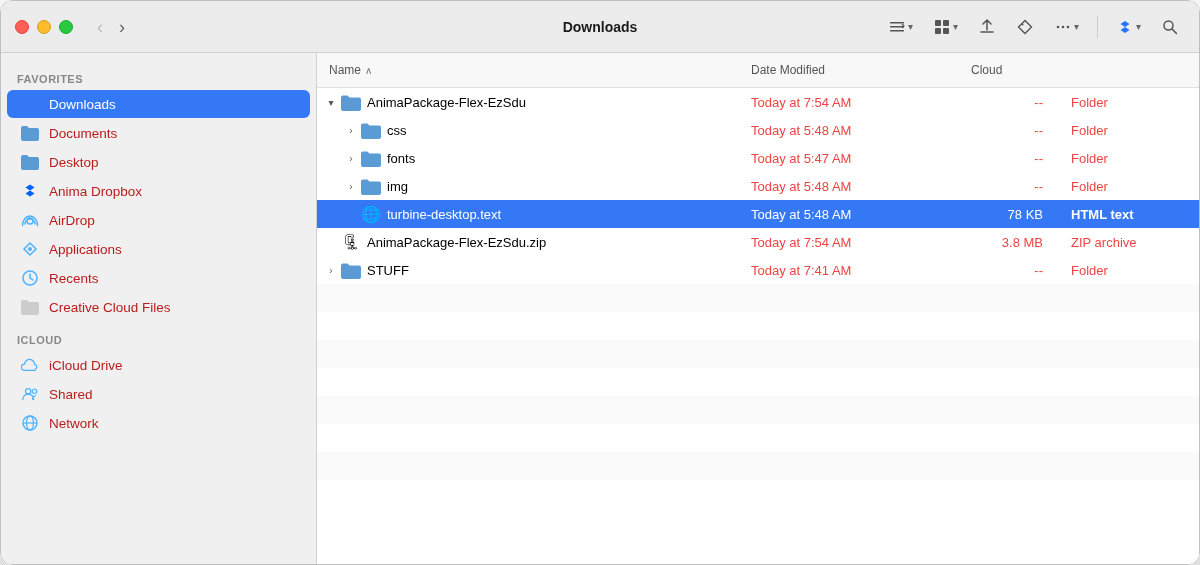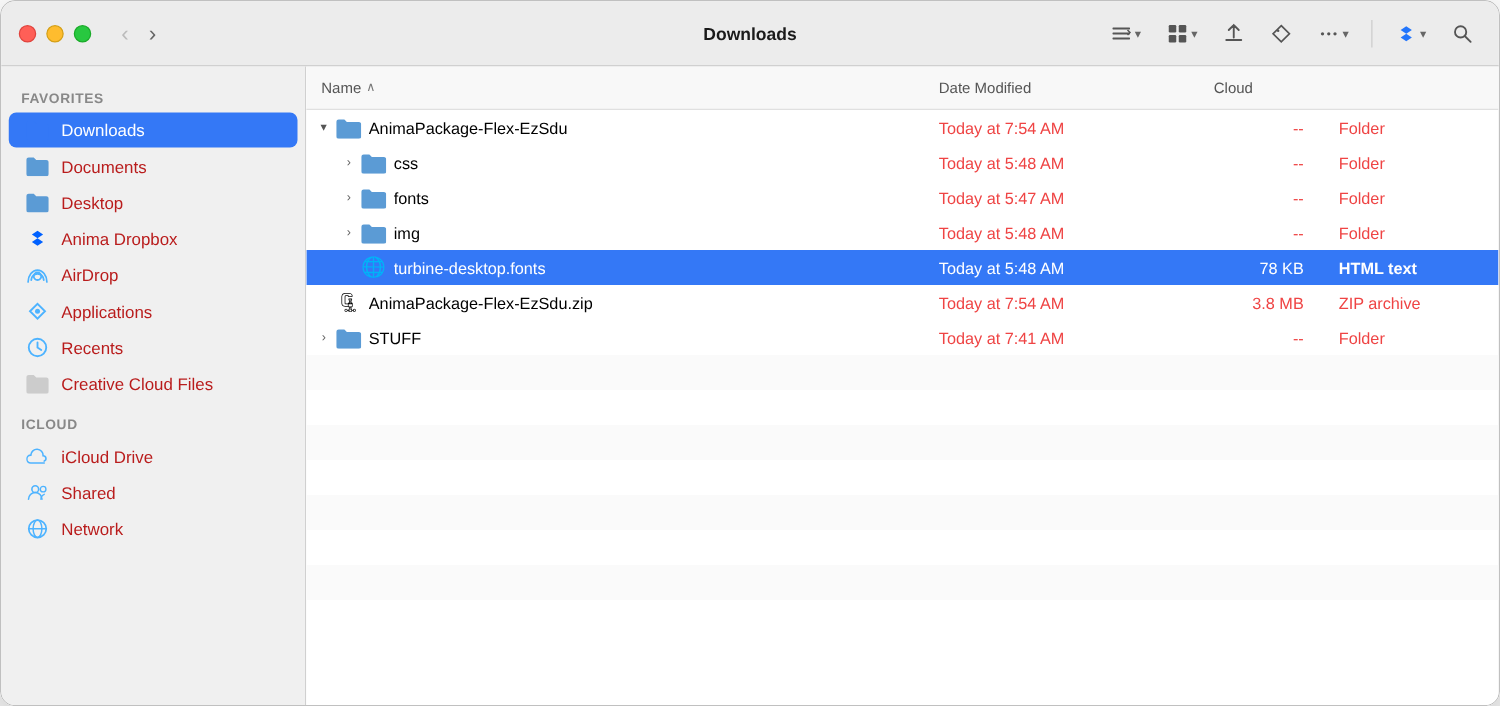--- a/index.html
+++ b/index.html
@@ -105,21 +105,21 @@
 
     
     .content {
       display: flex;
       flex: 1;
       overflow: hidden;
     }
 
     
     .sidebar {
-      width: 244px;
+      width: 316px;
       background: #f0f0f0;
       border-right: 1px solid #d0d0d0;
       overflow-y: auto;
       flex-shrink: 0;
       padding: 8px 0;
     }
 
     .sidebar-section-header {
       font-size: 11px;
       font-weight: 600;
@@ -551,21 +551,21 @@
             <div class="file-size">--</div>
             <div class="file-kind">Folder</div>
           </div>
           <div class="file-row selected">
             <div class="file-name-cell">
               <span class="indent" style="width: 20px;"></span>
               <span class="disclosure-btn"></span>
               <span class="file-icon" style="position: relative;">
                 <span style="font-size:16px;">🌐</span>
               </span>
-              <span class="file-name-text" style="color: white;">turbine-desktop.fonts</span>
+              <span class="file-name-text" style="color: white;">turbine-desktop.text</span>
             </div>
             <div class="file-date">Today at 5:48 AM</div>
             <div class="file-size">78 KB</div>
             <div class="file-kind" style="font-weight: 600;">HTML text</div>
           </div>
           <div class="file-row">
             <div class="file-name-cell">
               <span class="indent" style="width: 0px;"></span>
               <span class="disclosure-btn"></span>
               <span class="file-icon">

